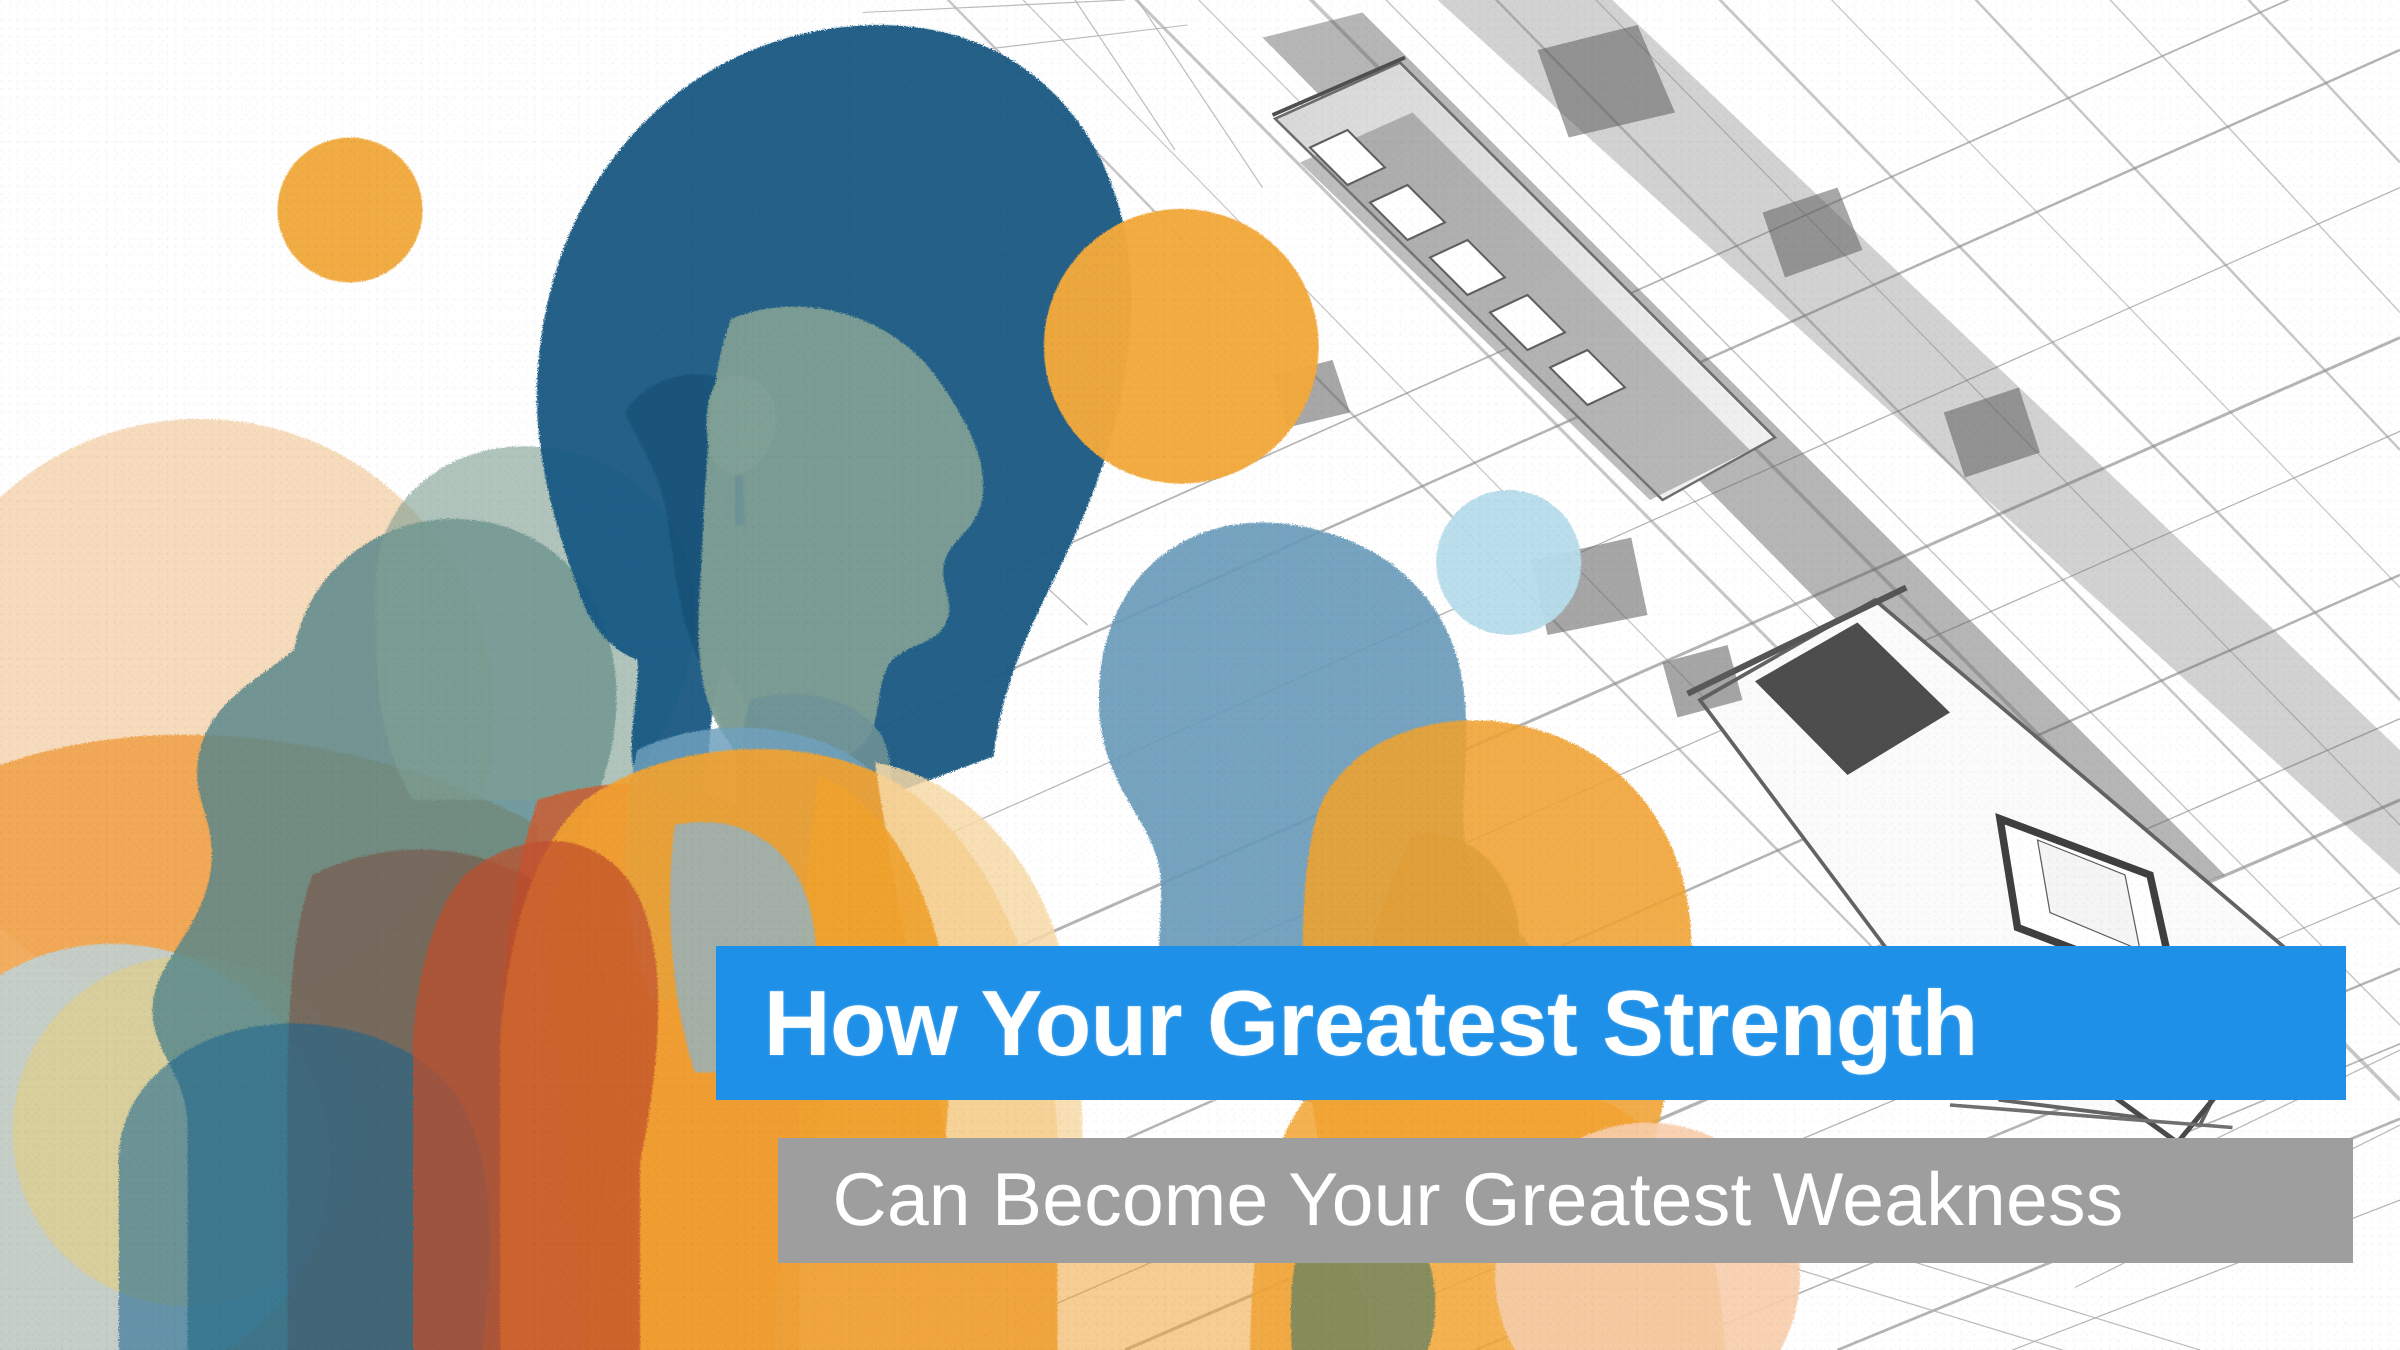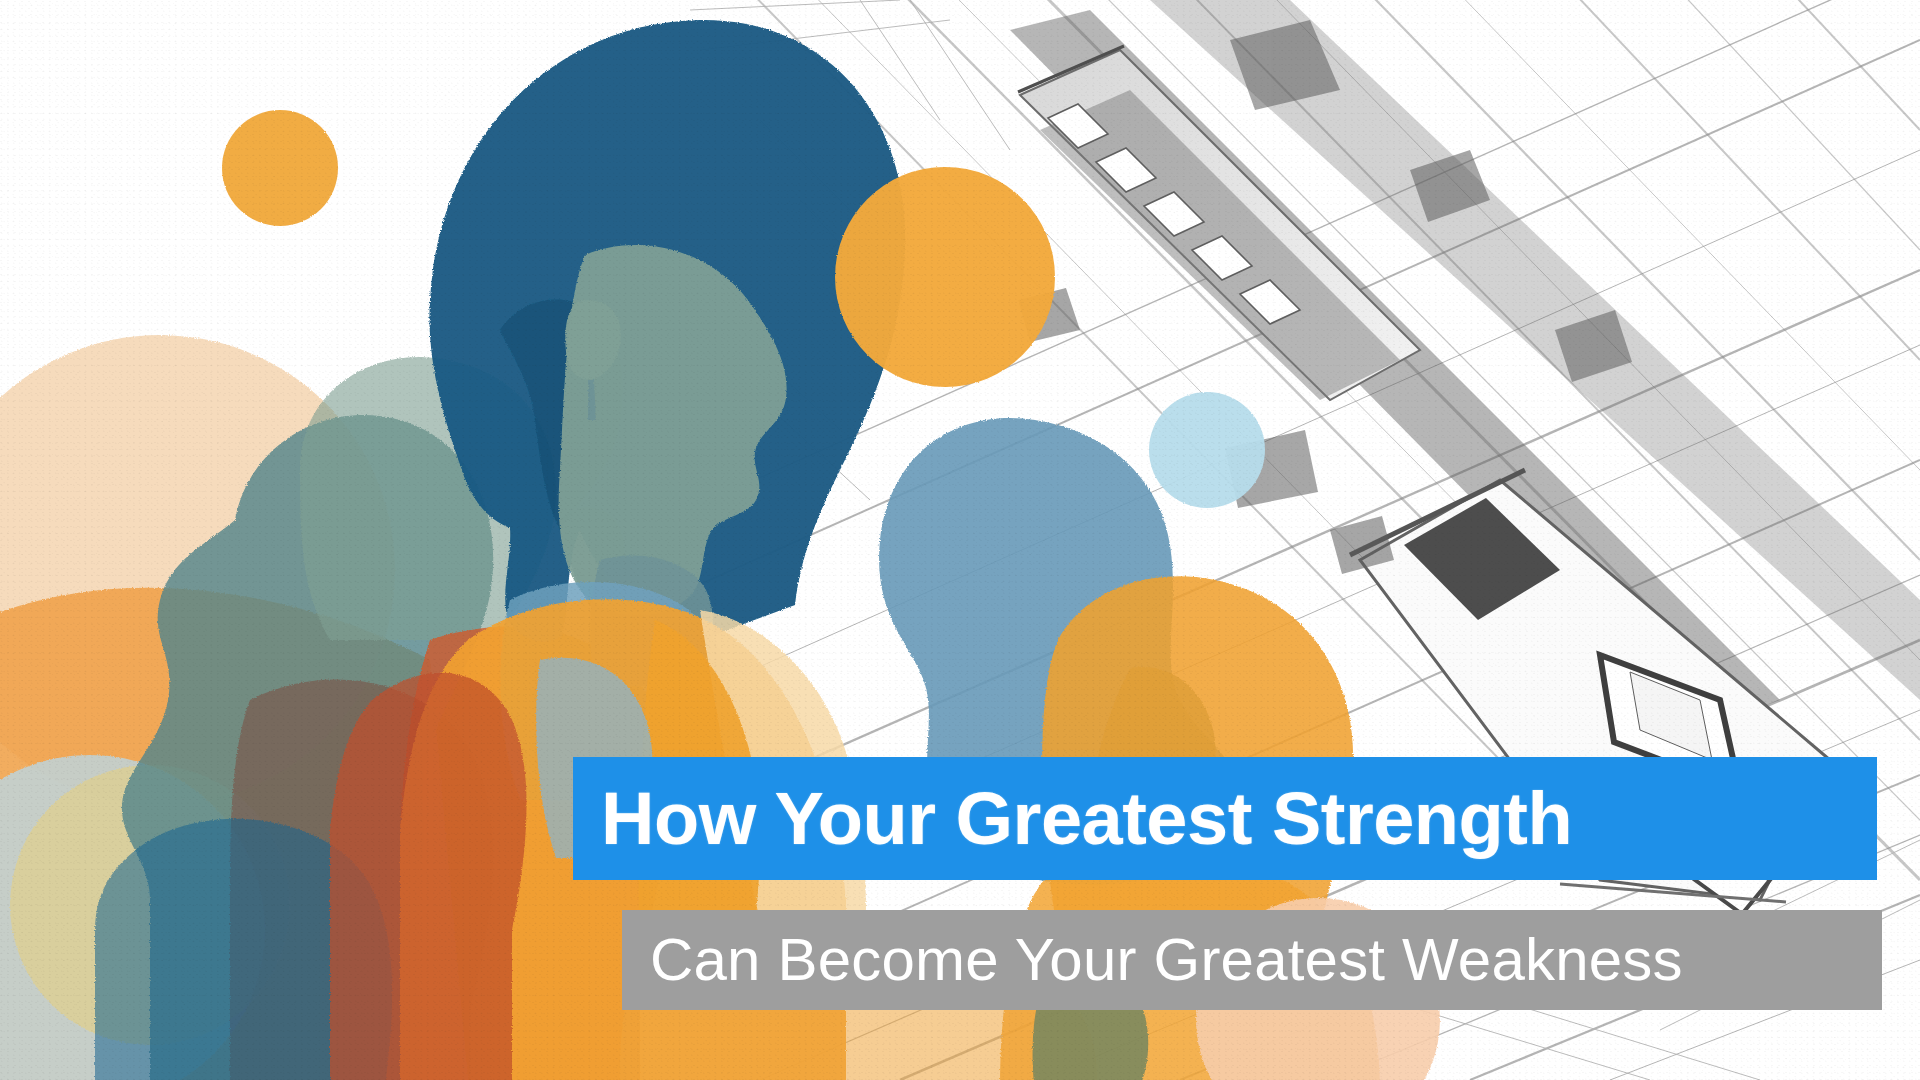--- a/index.html
+++ b/index.html
@@ -19,30 +19,30 @@
     background-size:7px 7px,9px 9px,11px 11px,6px 6px;
   }
 
   
   #title-banner{
     position:absolute;left:573px;top:757px;width:1304px;height:123px;
     display:flex;align-items:center;
   }
   #title-banner .txt{
     font-size:74px;font-weight:bold;color:#ffffff;letter-spacing:-0.5px;
-    white-space:nowrap;padding-left:28px;line-height:1;
+    white-space:nowrap;padding-left:38px;line-height:1;
     text-shadow:0 0 2px rgba(255,255,255,.35);
   }
   #subtitle-banner{
     position:absolute;left:622px;top:910px;width:1260px;height:100px;
     display:flex;align-items:center;
   }
   #subtitle-banner .txt{
     font-size:60px;font-weight:400;color:#ffffff;letter-spacing:.2px;
-    white-space:nowrap;padding-left:28px;line-height:1;
+    white-space:nowrap;padding-left:28px;line-height:1;margin-left:16px;
   }
 </style>
 </head>
 <body>
 
 <div id="stage">
 
   <svg class="layer" width="1920" height="1080" viewBox="0 0 1920 1080" preserveAspectRatio="none">
     <defs>
       <linearGradient id="fadeL" x1="0" y1="0" x2="1" y2="0">

